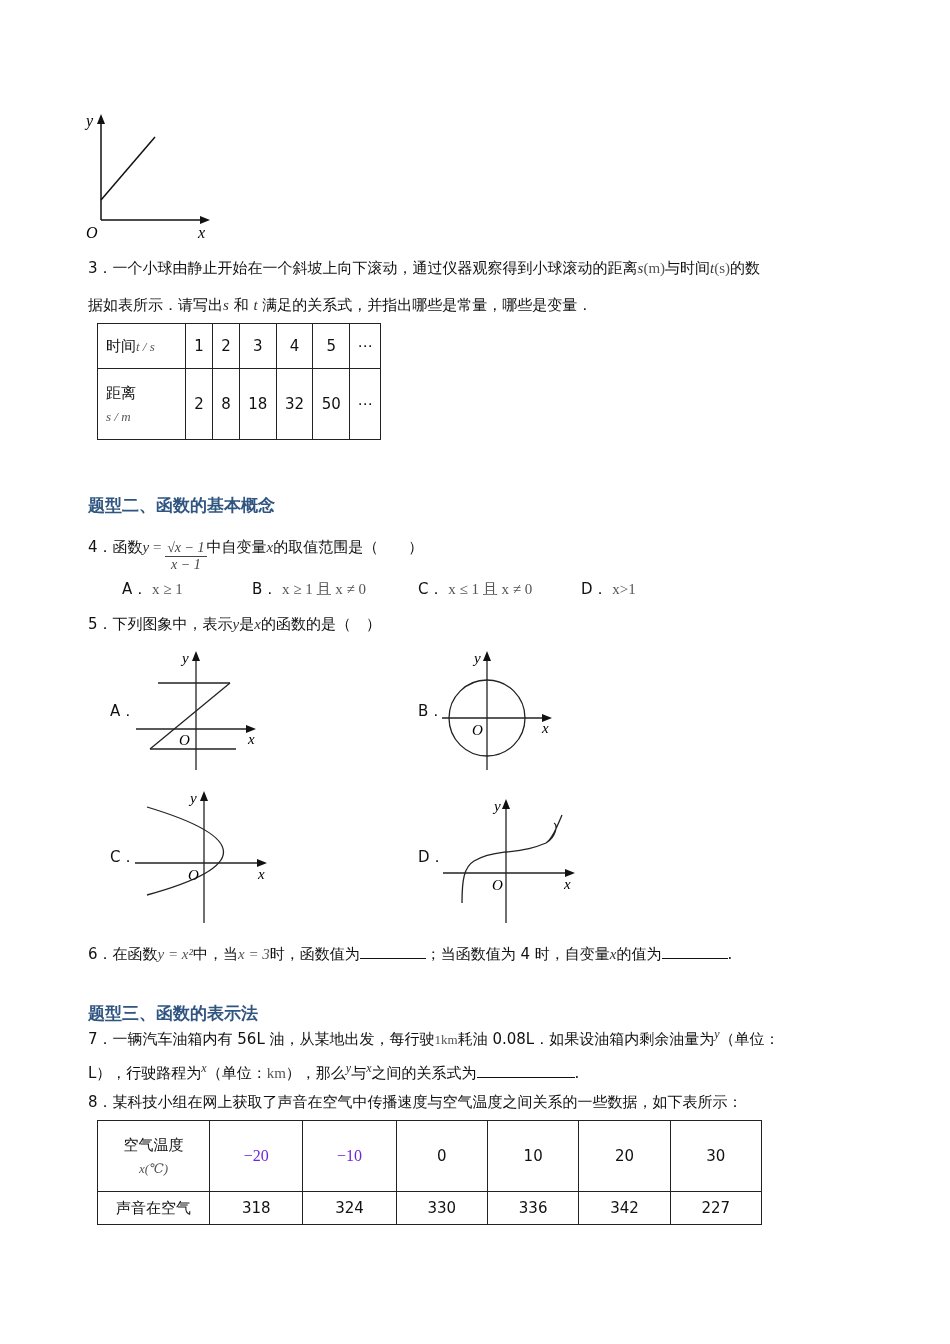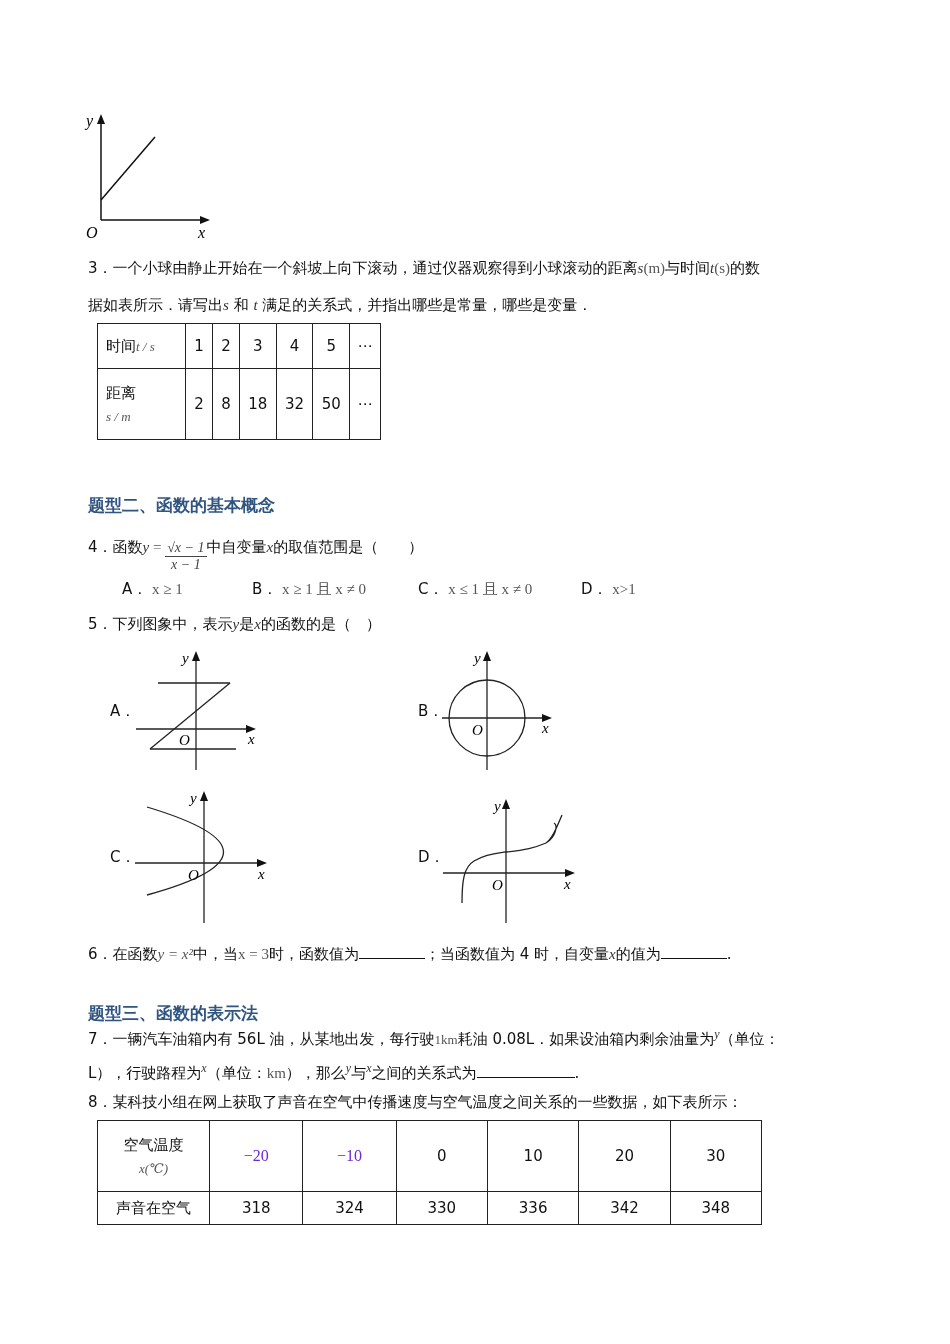--- a/index.html
+++ b/index.html
@@ -132,21 +132,21 @@
   <polygon points="137,88 127,84 127,92" fill="#111"></polygon>
   <line x1="68" y1="138" x2="68" y2="20" stroke="#222" stroke-width="1.3"></line>
   <polygon points="68,14 64,24 72,24" fill="#111"></polygon>
   <path d="M24,118 C24,95 26,82 36,76 C48,69 60,68 68,67 C88,65 96,63 108,58 C118,52 120,40 116,38 M108,58 C114,54 118,44 124,30" fill="none" stroke="#222" stroke-width="1.3"></path>
   <text x="56" y="26" font-size="15">y</text>
   <text x="126" y="104" font-size="15">x</text>
   <text x="54" y="105" font-size="15">O</text>
 </svg>
 
 <div class="line" style="top:944px;">
-  <span>6．</span><span>在函数</span><span class="mathu" style="font-style:italic;">y = x²</span><span>中，当</span><span class="mathu" style="">x = 3</span><span>时，函数值为</span><span class="blank" style="width:66px;"></span><span>；当函数值为 4 时，自变量</span><span class="math">x</span><span>的值为</span><span class="blank" style="width:66px;"></span><span>.</span>
+  <span>6．</span><span>在函数</span><span class="mathu" style="font-style:italic;">y = x²</span><span>中，当</span><span class="mathu" style="font-style:italic;">x = 3</span><span>时，函数值为</span><span class="blank" style="width:66px;"></span><span>；当函数值为 4 时，自变量</span><span class="math">x</span><span>的值为</span><span class="blank" style="width:66px;"></span><span>.</span>
 </div>
 
 <div class="heading" style="top:1002px;">题型三、函数的表示法</div>
 
 <div class="line" style="top:1024px;">
   <span>7．</span><span>一辆汽车油箱内有 56L 油，从某地出发，每行驶</span><span class="mathu" style="font-size:13px;">1km</span><span>耗油 0.08L．如果设油箱内剩余油量为</span><sup class="math" style="font-size:12px;">y</sup><span>（单位：</span>
 </div>
 <div class="line" style="top:1058px;">
   <span>L），行驶路程为</span><sup class="math" style="font-size:12px;">x</sup><span>（单位：</span><span class="mathu">km</span><span>），那么</span><sup class="math" style="font-size:12px;">y</sup><span>与</span><sup class="math" style="font-size:12px;">x</sup><span>之间的关系式为</span><span class="blank" style="width:98px;"></span><span>.</span>
 </div>
@@ -169,16 +169,16 @@
     <td style="width:91px;">20</td>
     <td style="width:91px;">30</td>
   </tr>
   <tr class="r2">
     <td style="font-family:'DejaVu Serif','Liberation Serif',serif;">声音在空气</td>
     <td>318</td>
     <td>324</td>
     <td>330</td>
     <td>336</td>
     <td>342</td>
-    <td>348</td>
+    <td>227</td>
   </tr>
 </tbody>
   </table>
 
 </body></html>

